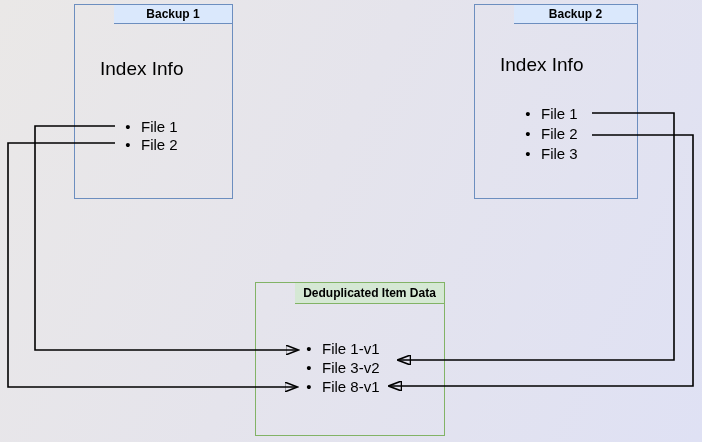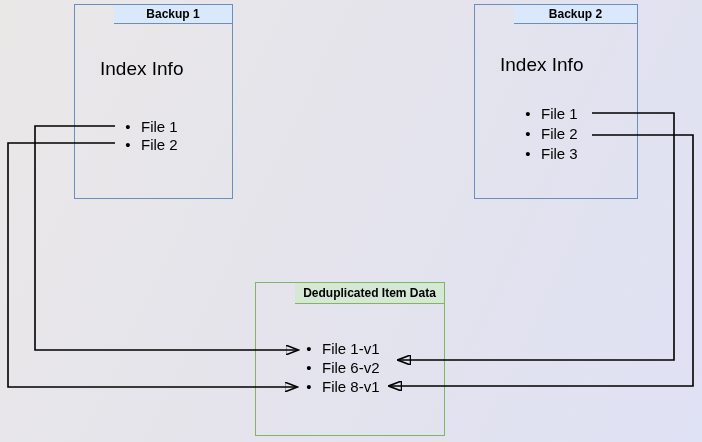--- a/index.html
+++ b/index.html
@@ -99,21 +99,21 @@
       <li>File 1</li>
       <li>File 2</li>
       <li>File 3</li>
     </ul>
   </div>
 
   <div class="box green" id="dedup">
     <div class="box-header">Deduplicated Item Data</div>
     <ul class="file-list">
       <li>File 1-v1</li>
-      <li>File 6-v2</li>
+      <li>File 3-v2</li>
       <li>File 8-v1</li>
     </ul>
   </div>
 
   <svg class="connectors" viewBox="0 0 702 442" xmlns="http://www.w3.org/2000/svg">
     <defs>
       <marker id="arrow" markerUnits="userSpaceOnUse" markerWidth="14" markerHeight="10" refX="12.5" refY="5" orient="auto">
         <path d="M0,0 L13,5 L0,10 Z" fill="#000" stroke="none"></path>
       </marker>
     </defs>

